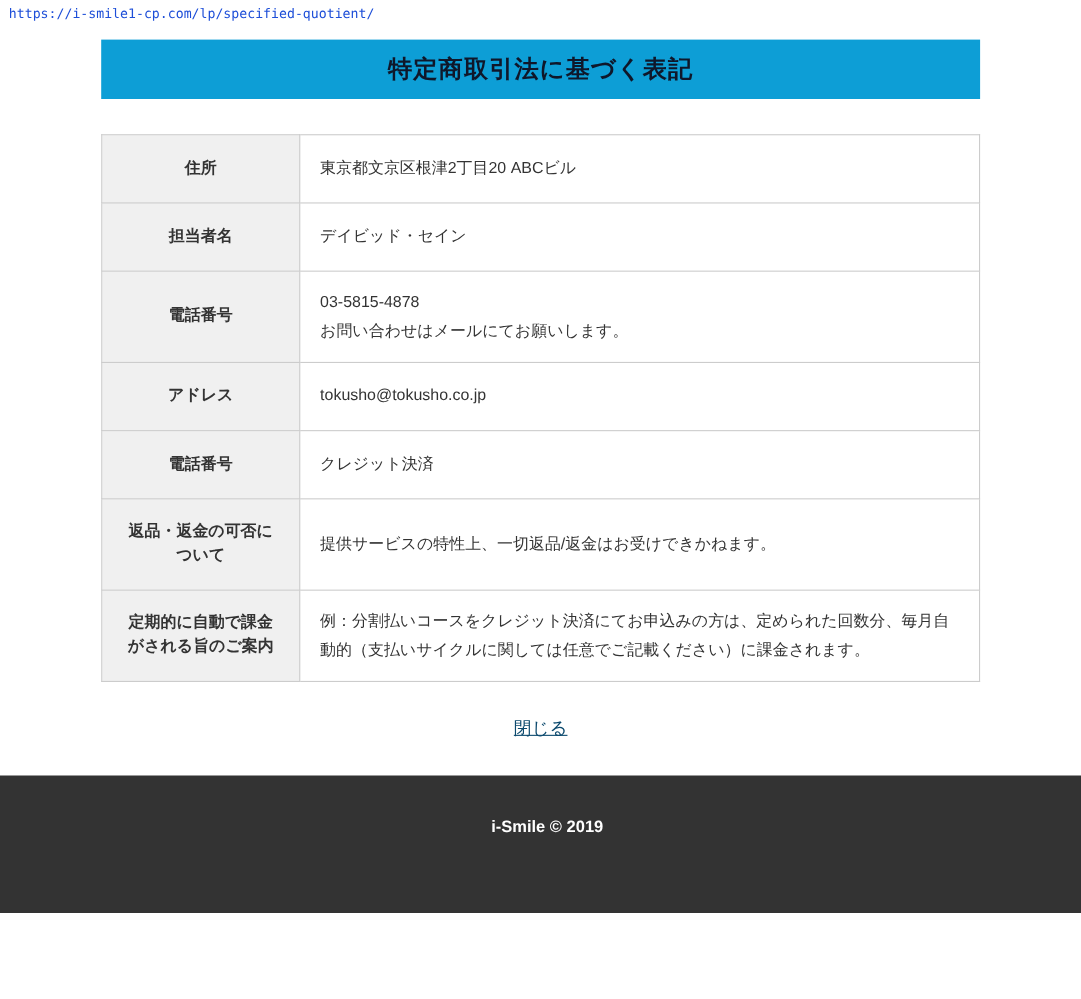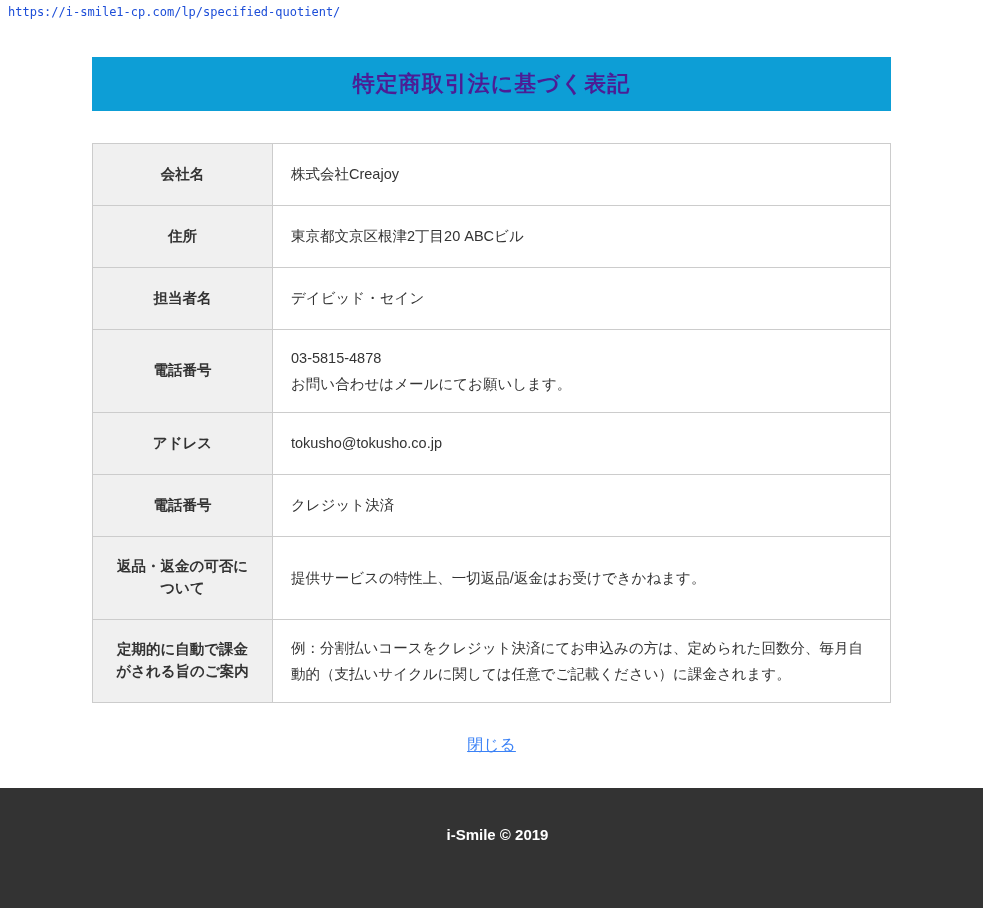--- a/index.html
+++ b/index.html
@@ -15,25 +15,25 @@
     font-family: "DejaVu Sans Mono", monospace;
     font-size: 12px;
     color: #1d4ed8;
     height: 17px;
   }
   .content {
     width: 799px;
     margin: 0 auto;
   }
   .title-band {
-    margin-top: 35px;
+    margin-top: 14px;
     height: 54px;
     line-height: 54px;
     background: #0d9ed6;
-    color: #4c1d95;
+    color: #0f172a;
     text-align: center;
     font-size: 22px;
     font-weight: bold;
     letter-spacing: 1px;
   }
   table.tokusho {
     width: 799px;
     margin-top: 32px;
     border-collapse: collapse;
     table-layout: fixed;
@@ -64,21 +64,21 @@
   }
   tr.h62 { height: 62px; }
   tr.h83 { height: 83px; }
   .close-wrap {
     margin-top: 32px;
     text-align: center;
     height: 22px;
   }
   .close-link {
     font-size: 16px;
-    color: #3b82f6;
+    color: #0c4a6e;
     text-decoration: underline;
     cursor: pointer;
   }
   .footer {
     margin-top: 31px;
     height: 125px;
     box-sizing: border-box;
     background: #333333;
     color: #ffffff;
     text-align: center;
@@ -100,24 +100,20 @@
 <body>
 
 <div class="url-text">https://i-smile1-cp.com/lp/specified-quotient/</div>
 
 <div class="content">
 
   <div class="title-band">特定商取引法に基づく表記</div>
 
   <table class="tokusho">
     <tbody>
-      <tr class="h62">
-        <th>会社名</th>
-        <td>株式会社Creajoy</td>
-      </tr>
       <tr class="h62">
         <th>住所</th>
         <td>東京都文京区根津2丁目20 ABCビル</td>
       </tr>
       <tr class="h62">
         <th>担当者名</th>
         <td>デイビッド・セイン</td>
       </tr>
       <tr class="h83">
         <th>電話番号</th>

